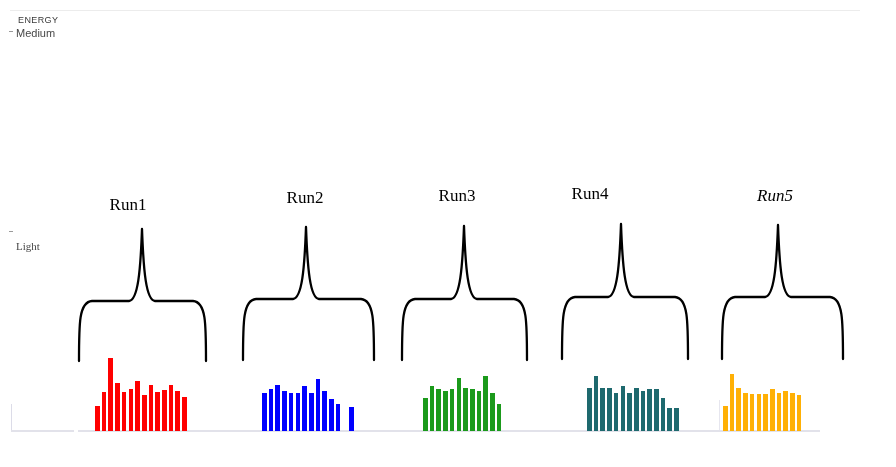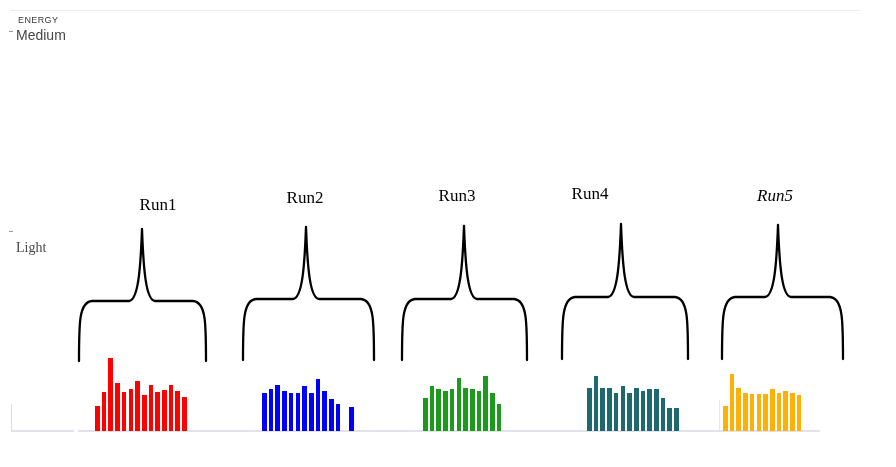--- a/index.html
+++ b/index.html
@@ -7,21 +7,21 @@
     position:relative;width:896px;height:467px;background:#ffffff;overflow:hidden;
     font-family:"Liberation Sans",sans-serif;
   }
   .hline{position:absolute;height:1px;background:#ececec;}
   .axis-baseline{position:absolute;top:430px;height:2px;background:#e2e2ea;}
   .vspine{position:absolute;width:1px;background:#dcdce8;}
   .fig-title{
     position:absolute;left:18px;top:15px;font-size:9px;color:#3a3a3a;
     letter-spacing:0.4px;font-weight:500;
   }
-  .ytick-label{position:absolute;left:16px;font-size:14px;color:#474747;}
+  .ytick-label{position:absolute;left:16px;font-size:11px;color:#474747;}
   .ytick-mark{position:absolute;left:9px;width:4px;height:1px;background:#9a9a9a;}
   #brace-svg{position:absolute;left:0;top:0;pointer-events:none;}
   .run-label{
     position:absolute;transform:translateX(-50%);
     font-family:"Liberation Serif",serif;font-size:17px;color:#000;white-space:nowrap;
   }
   .bar{position:absolute;}
 </style>
 </head>
 <body>
@@ -45,21 +45,21 @@
 
   <svg id="brace-svg" width="896" height="467" viewBox="0 0 896 467">
       <path d="M 79 361 C 79 323, 79 302, 92 301 L 129 301 C 138 300, 140.5 271, 142 229 C 143.5 271, 146 300, 155 301 L 193 301 C 206 302, 206 323, 206 361" fill="none" stroke="#000000" stroke-width="2.3" stroke-linecap="round" stroke-linejoin="round"></path>
       <path d="M 243 360 C 243 322, 243 300, 256 299 L 293 299 C 302 298, 304.5 269, 306 227 C 307.5 269, 310 298, 319 299 L 361 299 C 374 300, 374 322, 374 360" fill="none" stroke="#000000" stroke-width="2.3" stroke-linecap="round" stroke-linejoin="round"></path>
       <path d="M 402 360 C 402 322, 402 300, 415 299 L 451 299 C 460 298, 462.5 268, 464 226 C 465.5 268, 468 298, 477 299 L 514 299 C 527 300, 527 322, 527 360" fill="none" stroke="#000000" stroke-width="2.3" stroke-linecap="round" stroke-linejoin="round"></path>
       <path d="M 562 359 C 562 321, 562 298, 575 297 L 608 297 C 617 296, 619.5 266, 621 224 C 622.5 266, 625 296, 634 297 L 675 297 C 688 298, 688 321, 688 359" fill="none" stroke="#000000" stroke-width="2.3" stroke-linecap="round" stroke-linejoin="round"></path>
       <path d="M 722 359 C 722 321, 722 298, 735 297 L 765 297 C 774 296, 776.5 267, 778 225 C 779.5 267, 782 296, 791 297 L 830 297 C 843 298, 843 321, 843 359" fill="none" stroke="#000000" stroke-width="2.3" stroke-linecap="round" stroke-linejoin="round"></path>
     </svg>
 
   <div id="chart-layer">
-      <div class="run-label" style="left: 158px; top: 195px;">Run1</div>
+      <div class="run-label" style="left: 128px; top: 195px;">Run1</div>
       <div class="bar" style="left: 95px; top: 406px; width: 4.7px; height: 25px; background: rgb(255, 0, 0);"></div>
       <div class="bar" style="left: 101.7px; top: 392px; width: 4.7px; height: 39px; background: rgb(255, 0, 0);"></div>
       <div class="bar" style="left: 108.4px; top: 358px; width: 4.7px; height: 73px; background: rgb(255, 0, 0);"></div>
       <div class="bar" style="left: 115.1px; top: 383px; width: 4.7px; height: 48px; background: rgb(255, 0, 0);"></div>
       <div class="bar" style="left: 121.8px; top: 392px; width: 4.7px; height: 39px; background: rgb(255, 0, 0);"></div>
       <div class="bar" style="left: 128.5px; top: 389px; width: 4.7px; height: 42px; background: rgb(255, 0, 0);"></div>
       <div class="bar" style="left: 135.2px; top: 381px; width: 4.7px; height: 50px; background: rgb(255, 0, 0);"></div>
       <div class="bar" style="left: 141.9px; top: 395px; width: 4.7px; height: 36px; background: rgb(255, 0, 0);"></div>
       <div class="bar" style="left: 148.6px; top: 385px; width: 4.7px; height: 46px; background: rgb(255, 0, 0);"></div>
       <div class="bar" style="left: 155.3px; top: 392px; width: 4.7px; height: 39px; background: rgb(255, 0, 0);"></div>

